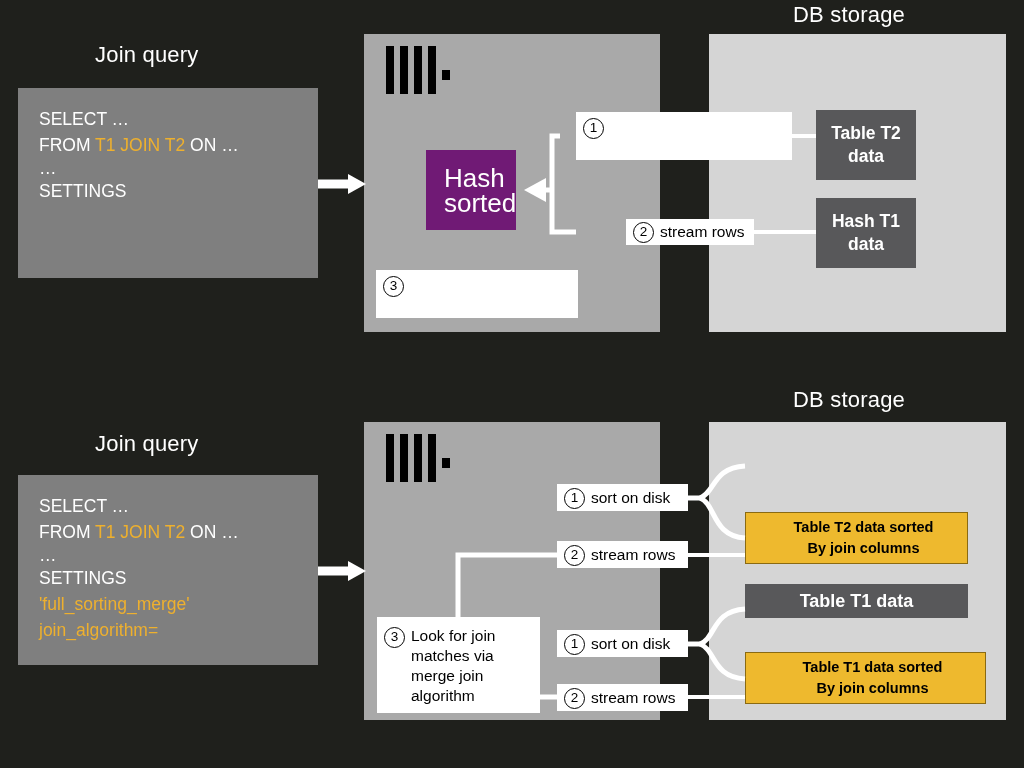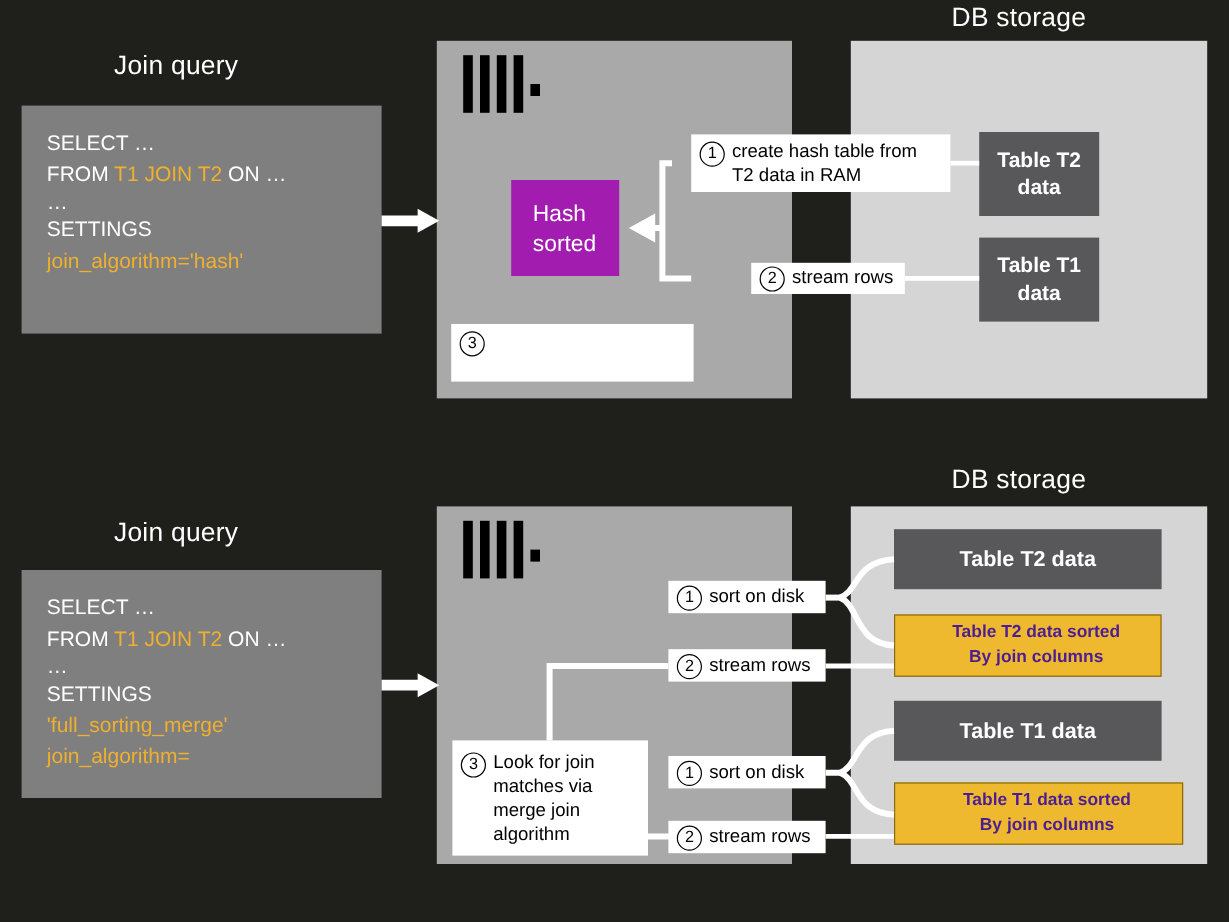--- a/index.html
+++ b/index.html
@@ -48,44 +48,44 @@
   }
 
   
   .ch-logo{position:absolute;}
   .ch-bar{position:absolute;background:#000000;}
   .ch-dot{position:absolute;background:#000000;}
 
   
   .hash-box{
     position:absolute;
-    background:#a21caf;
-    color:#ffffff;
-    font-size:19px;
+    background:#701a75;
+    color:#ffffff;
+    font-size:26px;
     line-height:25px;
     box-sizing:border-box;
     padding:16px 0 0 18px;
   }
 
   
   .tbl-dark{
     position:absolute;
     background:#58585a;
     color:#ffffff;
     font-weight:bold;
     display:flex;align-items:center;justify-content:center;
     text-align:center;
     box-sizing:border-box;
     line-height:23px;
   }
   .tbl-amber{
     position:absolute;
     background:#eeb92e;
     border:1.5px solid #8a6a12;
-    color:#4c1d95;
+    color:#000000;
     font-weight:bold;
     display:flex;align-items:center;justify-content:center;
     text-align:center;
     box-sizing:border-box;
     line-height:21px;
     font-size:14.5px;
     padding-left:14px;
   }
 
   
@@ -126,21 +126,20 @@
 
   <div class="heading" style="left:95px;top:42px;">Join query</div>
 
   <div class="heading" style="left:793px;top:2px;">DB storage</div>
 
   <div class="query-box" style="left:18px;top:88px;width:300px;height:190px;">
     <span class="q-line">SELECT …</span>
     <span class="q-line"><span>FROM </span><span class="kw-accent">T1 JOIN T2</span><span> ON …</span></span>
     <span class="q-dots">…</span>
     <span class="q-line">SETTINGS</span>
-    <span class="q-line kw-accent">join_algorithm='hash'</span>
   </div>
 
   <div class="engine-panel" style="left:364px;top:34px;width:296px;height:298px;"></div>
 
   <div class="ch-logo" style="left:386px;top:46px;width:62px;height:48px;">
     <span class="ch-bar" style="left:0px;top:0px;width:8px;height:48px;"></span>
     <span class="ch-bar" style="left:14px;top:0px;width:8px;height:48px;"></span>
     <span class="ch-bar" style="left:28px;top:0px;width:8px;height:48px;"></span>
     <span class="ch-bar" style="left:42px;top:0px;width:8px;height:48px;"></span>
     <span class="ch-dot" style="left:56px;top:24px;width:8px;height:10px;"></span>
@@ -151,27 +150,25 @@
     <span style="display:block">sorted</span>
   </div>
 
   <div class="storage-panel" style="left:709px;top:34px;width:297px;height:298px;"></div>
 
   <div class="tbl-dark" style="left:816px;top:110px;width:100px;height:70px;font-size:17.5px;">
     <div><span>Table T2</span><br><span>data</span></div>
   </div>
 
   <div class="tbl-dark" style="left:816px;top:198px;width:100px;height:70px;font-size:17.5px;">
-    <div><span>Table T1</span><br><span>data</span></div>
+    <div><span>Hash T1</span><br><span>data</span></div>
   </div>
 
   <div class="callout" style="left:576px;top:112px;width:216px;height:48px;">
     <span class="step-num">1</span>
-    <span class="callout-txt">create hash table from
-T2 data in RAM</span>
   </div>
 
   <div class="callout single" style="left:626px;top:219px;width:128px;height:26px;">
     <span class="step-num">2</span>
     <span class="callout-txt">stream rows</span>
   </div>
 
   <div class="callout" style="left:376px;top:270px;width:202px;height:48px;">
     <span class="step-num">3</span>
   </div>
@@ -194,29 +191,26 @@
   <div class="ch-logo" style="left:386px;top:434px;width:62px;height:48px;">
     <span class="ch-bar" style="left:0px;top:0px;width:8px;height:48px;"></span>
     <span class="ch-bar" style="left:14px;top:0px;width:8px;height:48px;"></span>
     <span class="ch-bar" style="left:28px;top:0px;width:8px;height:48px;"></span>
     <span class="ch-bar" style="left:42px;top:0px;width:8px;height:48px;"></span>
     <span class="ch-dot" style="left:56px;top:24px;width:8px;height:10px;"></span>
   </div>
 
   <div class="storage-panel" style="left:709px;top:422px;width:297px;height:298px;"></div>
 
-  <div class="tbl-dark" style="left:745px;top:441px;width:223px;height:50px;font-size:18px;">
-    <span>Table T2 data</span>
-  </div>
 
   <div class="tbl-amber" style="left:745px;top:512px;width:223px;height:52px;">
     <div><span>Table T2 data sorted</span><br><span>By join columns</span></div>
   </div>
 
-  <div class="tbl-dark" style="left:745px;top:584px;width:223px;height:50px;font-size:18px;">
+  <div class="tbl-dark" style="left:745px;top:584px;width:223px;height:34px;font-size:18px;">
     <span>Table T1 data</span>
   </div>
 
   <div class="tbl-amber" style="left:745px;top:652px;width:241px;height:52px;">
     <div><span>Table T1 data sorted</span><br><span>By join columns</span></div>
   </div>
 
   <div class="callout single" style="left:557px;top:484px;width:131px;height:27px;">
     <span class="step-num">1</span>
     <span class="callout-txt">sort on disk</span>

